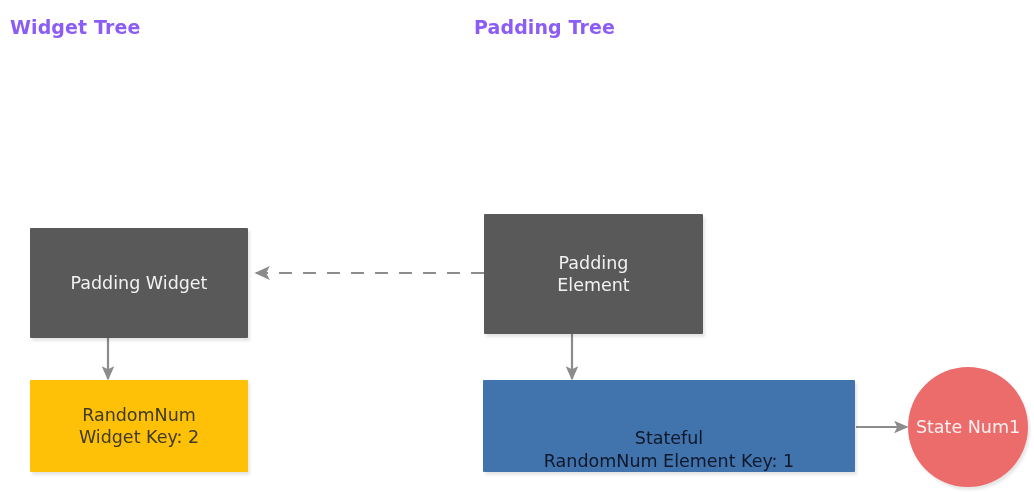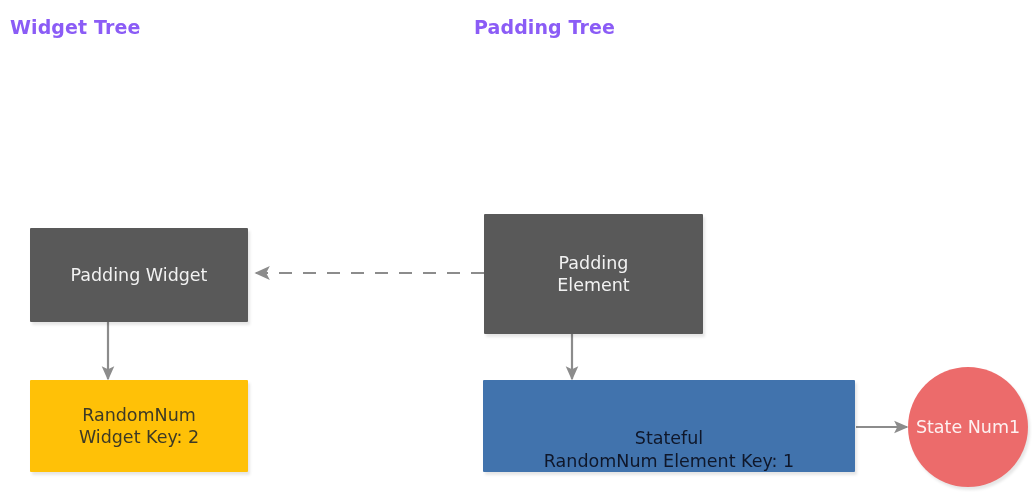--- a/index.html
+++ b/index.html
@@ -61,21 +61,21 @@
     justify-content: center;
     text-align: center;
     line-height: 1.28;
     font-size: 17.5px;
     background: #ec6b6b;
     color: #fdf1f1;
     box-shadow: 2px 3px 3px rgba(0,0,0,0.10);
   }
 
   
-  #node-padding-widget   { left: 30px;  top: 228px; width: 218px; height: 94px; }
+  #node-padding-widget   { left: 30px;  top: 228px; width: 218px; height: 110px; }
   #node-randomnum-widget { left: 30px;  top: 380px; width: 218px; height: 92px; }
   #node-padding-element  { left: 484px; top: 214px; width: 219px; height: 120px; }
   #node-stateful-element { left: 483px; top: 380px; width: 372px; height: 92px; }
   #node-state-num        { left: 908px; top: 367px; width: 120px; height: 120px; }
 
   
   #edges {
     position: absolute;
     left: 0; top: 0;
     width: 1034px;

